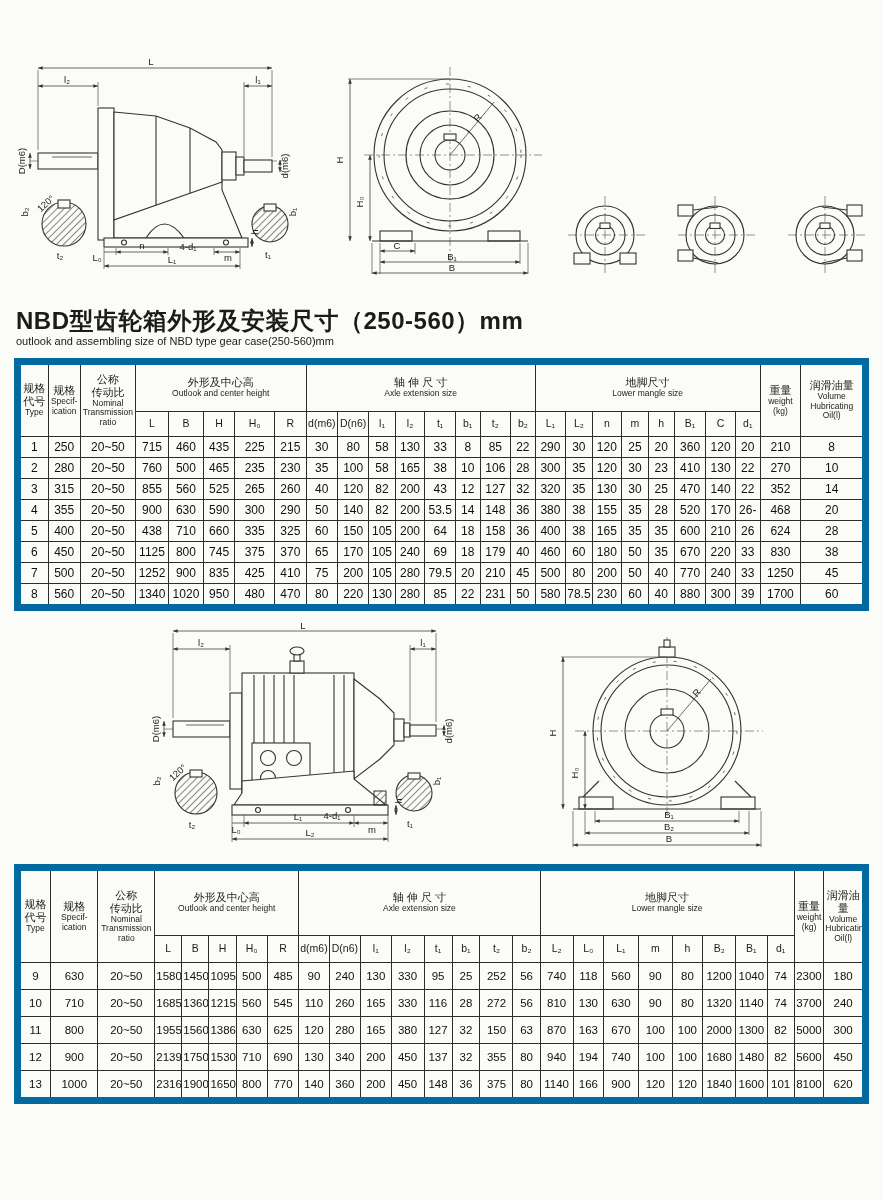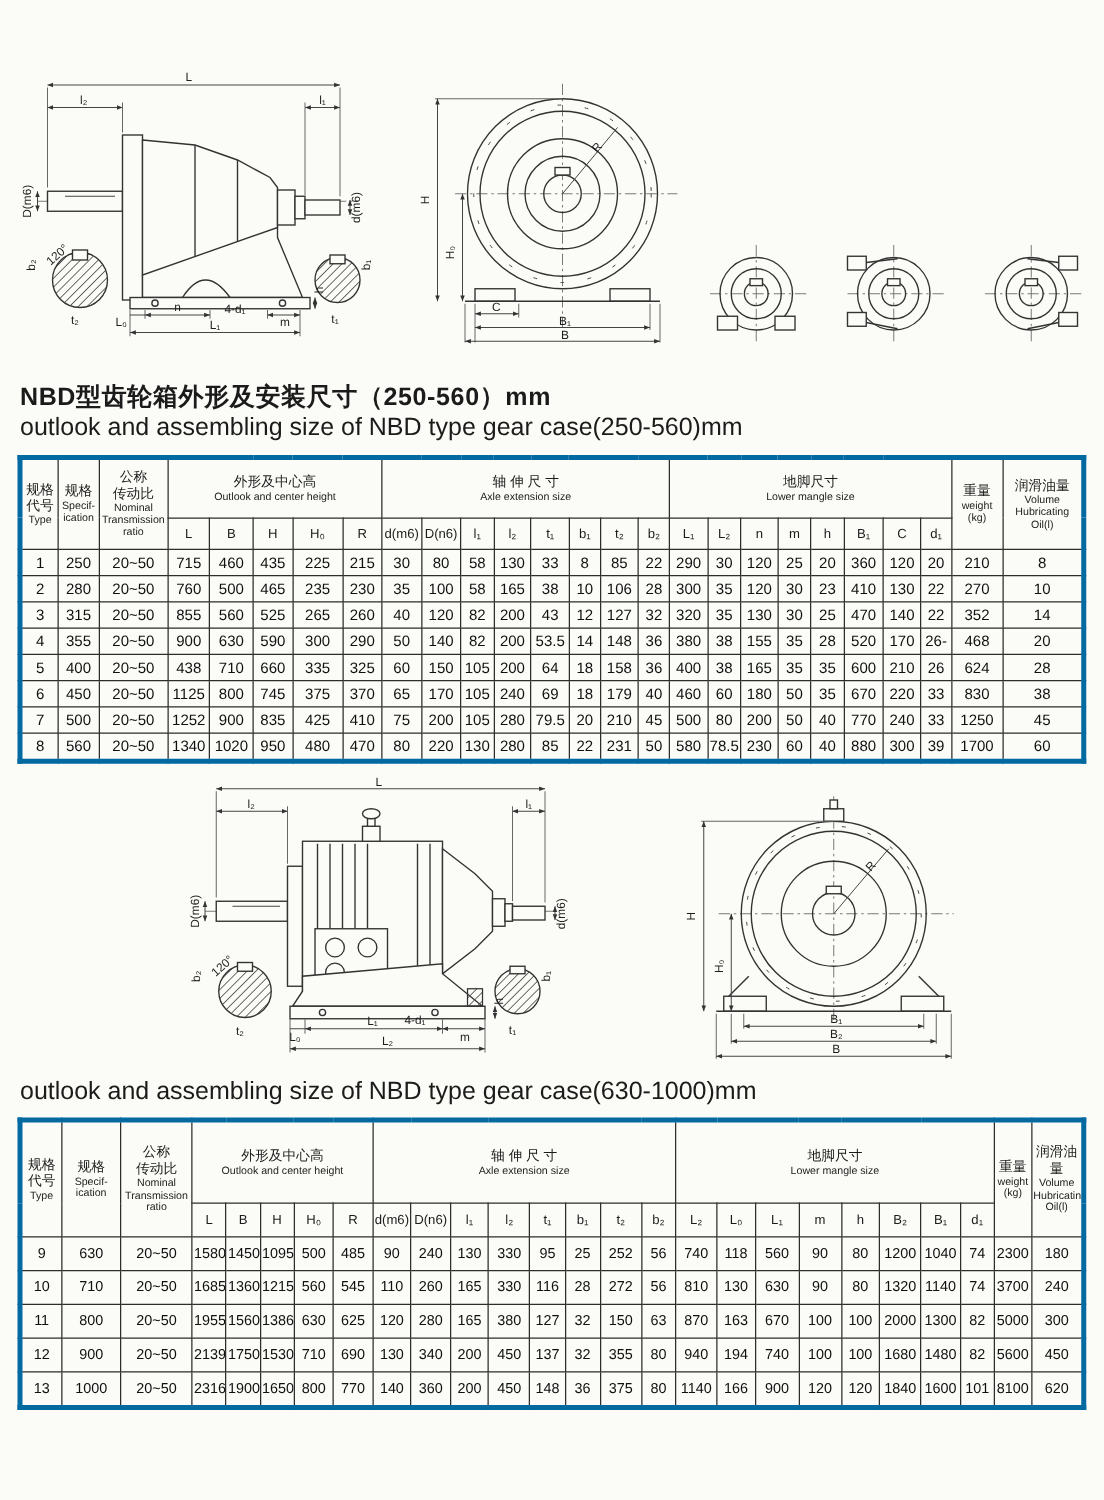--- a/index.html
+++ b/index.html
@@ -3,23 +3,23 @@
 <meta charset="utf-8">
 <style>
   html,body{margin:0;padding:0}
   body{width:883px;height:1200px;background:#fbfbf7;font-family:"Liberation Sans","DejaVu Sans",sans-serif;color:#1b1b1b;overflow:hidden}
   .page{position:relative;width:883px;height:1200px}
   .draw-row{position:relative}
   #row1{height:248px;margin-top:52px}
   #row2{height:234px;margin-top:10px}
   .draw-row svg{position:absolute}
   .title-block{margin:6px 0 9px 16px;line-height:1.22}
-  .tz{font-size:20px;font-weight:bold;letter-spacing:.5px}
-  .te{font-size:20px;font-weight:500}
-  table.spec{width:855px;margin-left:14px;border-collapse:collapse;table-layout:fixed;border:4px solid #0369a1}
+  .tz{font-size:24px;font-weight:bold;letter-spacing:.5px}
+  .te{font-size:11px;font-weight:500}
+  table.spec{width:855px;margin-left:14px;border-collapse:collapse;table-layout:fixed;border:7px solid #0369a1}
   .spec th,.spec td{border:1px solid #2d2d2d;text-align:center;vertical-align:middle;padding:0 1px;overflow:hidden}
   .spec th{font-weight:normal}
   .spec th div{line-height:1.18;font-size:11px}
   .spec th div.en{font-size:8.5px;line-height:1.12;color:#222}
   .h-top th{height:46px}
   .h-sub th{height:24px}
   .h-sub th div{font-size:10.5px}
   .spec td{font-size:12px;color:#101010}
   .t1 tbody td{height:20px}
   .t2 .h-top th{height:64px}
@@ -664,21 +664,20 @@
       <line class="d" x1="50" y1="188" x2="194" y2="188" marker-start="url(#arr)" marker-end="url(#arr)"></line>
       <text class="lbl" x="124" y="185" text-anchor="middle">B₁</text>
       <line class="d" x1="40" y1="200" x2="204" y2="200" marker-start="url(#arr)" marker-end="url(#arr)"></line>
       <text class="lbl" x="124" y="197" text-anchor="middle">B₂</text>
       <line class="d" x1="28" y1="212" x2="216" y2="212" marker-start="url(#arr)" marker-end="url(#arr)"></line>
       <text class="lbl" x="124" y="209" text-anchor="middle">B</text>
     </svg>
   </div>
 
   <div class="title-block">
-    <div class="te">outlook and assembling size of NBD type gear case(630-1000)mm</div>
   </div>
 
   <table class="spec t2">
     <colgroup>
       <col style="width:3.9%">
         <col style="width:5.6%">
         <col style="width:6.7%">
       <col style="width:3.2%">
         <col style="width:3.2%">
         <col style="width:3.2%">

